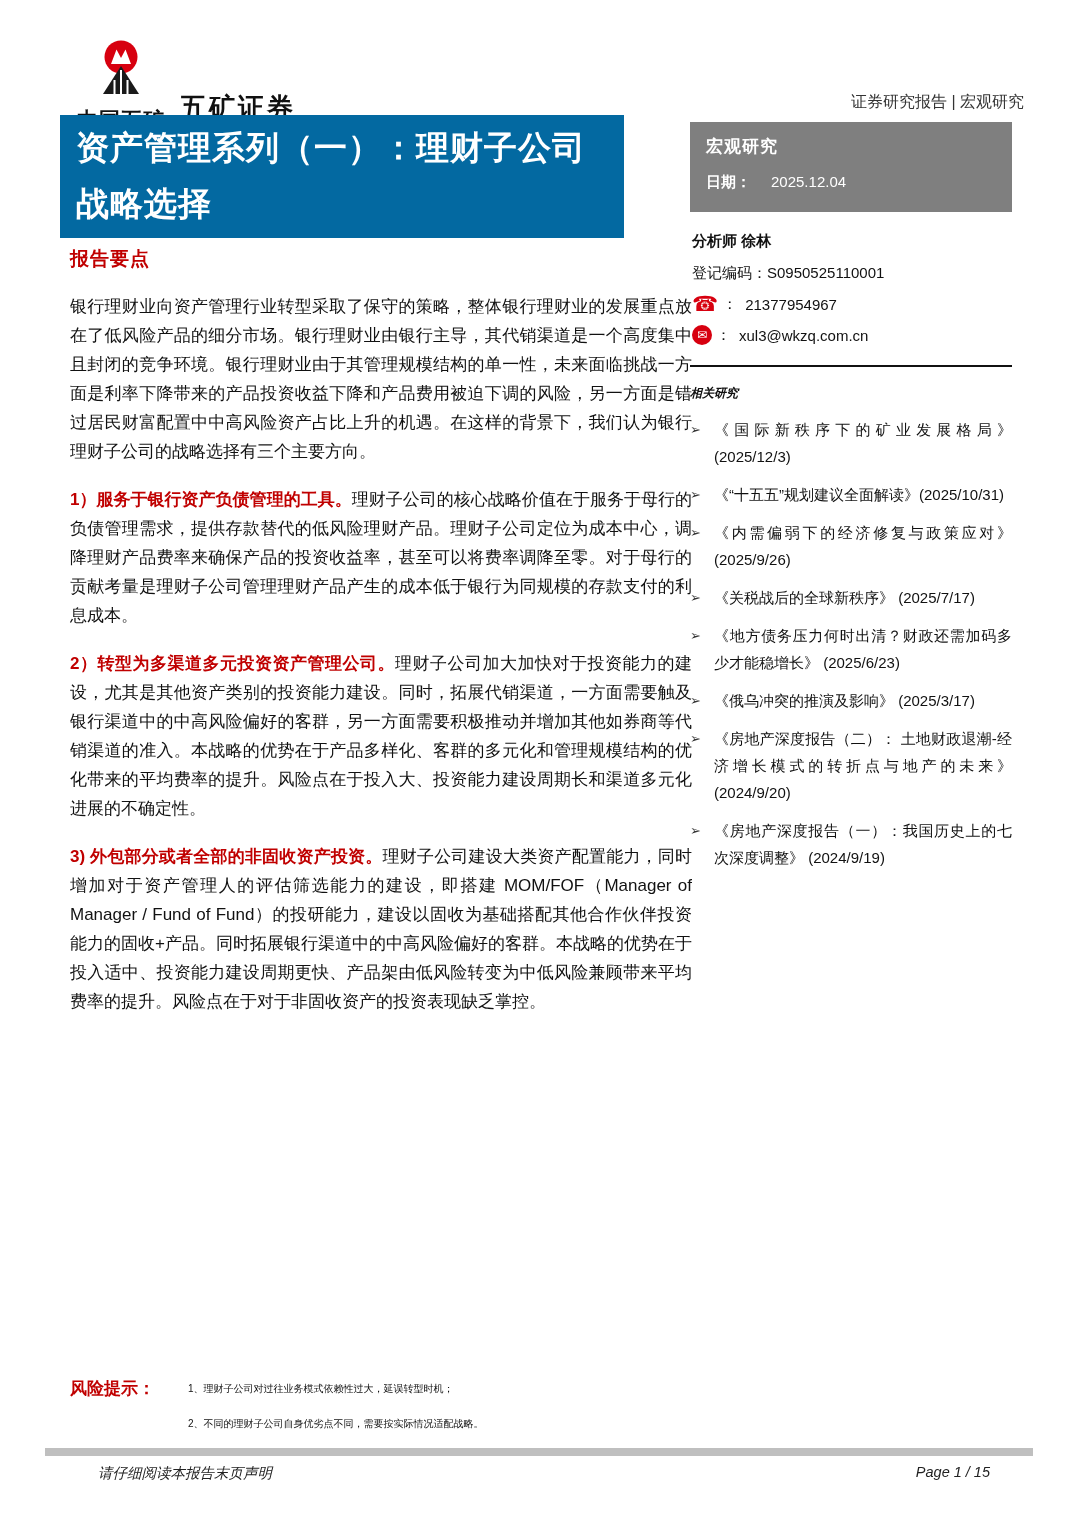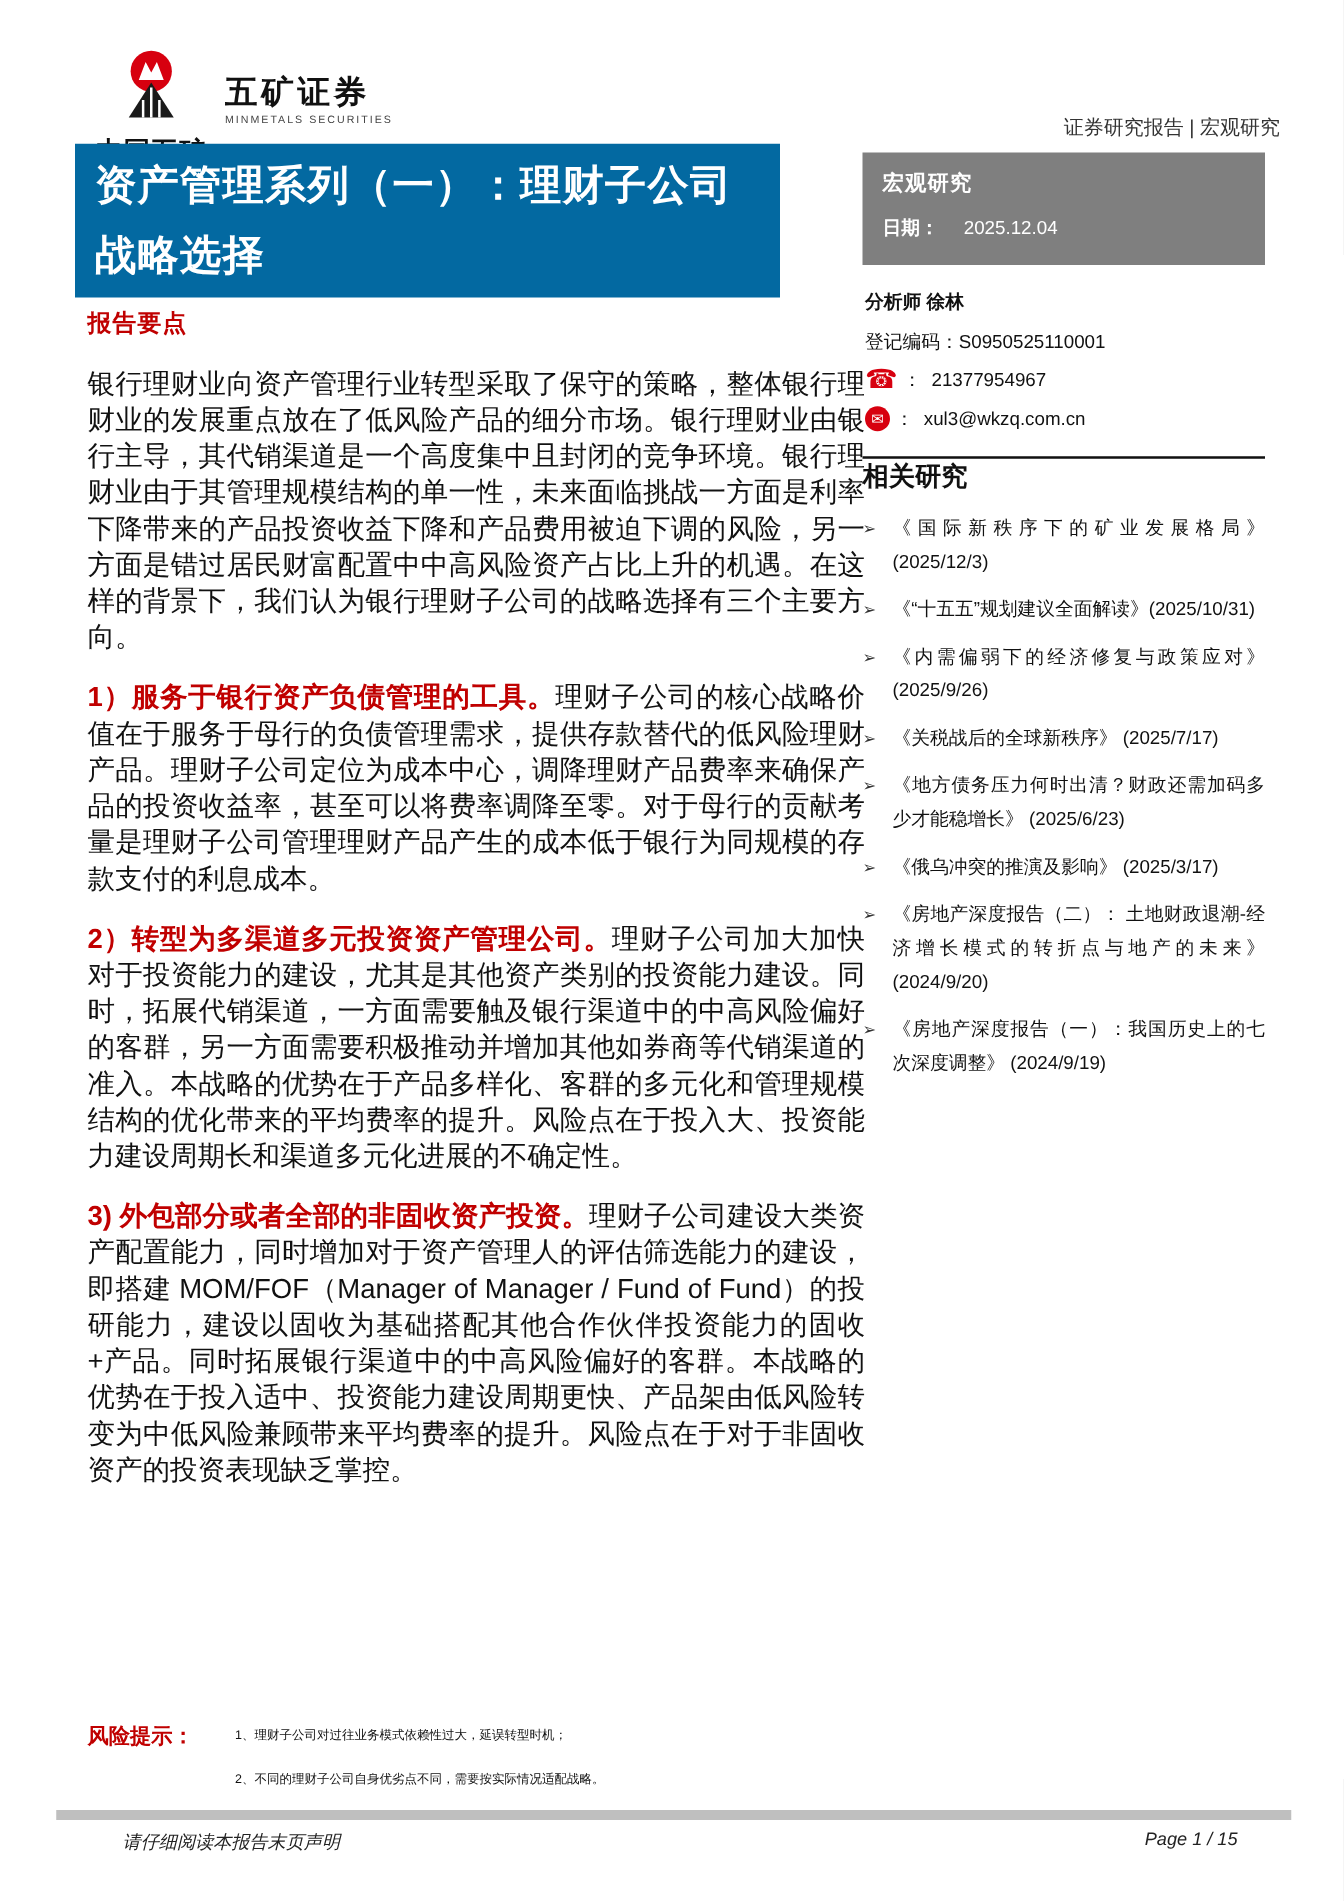--- a/index.html
+++ b/index.html
@@ -10,21 +10,21 @@
     margin:0 auto;
     font-family:"Liberation Sans","DejaVu Sans",sans-serif;
     color:#1a1a1a;
     overflow:hidden;
   }
   
   .logo{position:absolute;left:78px;top:40px;display:flex;align-items:flex-start;}
   .logo-left{display:flex;flex-direction:column;align-items:center;width:86px;}
   .logo-cn{font-size:21px;font-weight:bold;color:#111;letter-spacing:1px;margin-top:2px;white-space:nowrap;}
   .logo-right{margin-left:16px;margin-top:20px;}
-  .brand-cn{font-size:26px;font-weight:bold;color:#111;letter-spacing:3px;line-height:1;}
+  .brand-cn{font-size:26px;font-weight:bold;color:#111;letter-spacing:3px;line-height:1;margin-top:34px;}
   .brand-en{font-size:8.5px;color:#444;letter-spacing:1.6px;margin-top:4px;}
   .report-type{position:absolute;top:92px;right:51px;font-size:16px;color:#333;}
   
   .title-banner{
     position:absolute;left:60px;top:115px;width:564px;height:123px;
     background:#0369a1;color:#ffffff;font-weight:bold;
     font-size:33px;line-height:56px;letter-spacing:1px;
     padding:5px 16px 0 16px;box-sizing:border-box;
   }
   
@@ -38,31 +38,31 @@
   .info-row{display:flex;align-items:center;margin-top:11px;font-size:15px;color:#111;}
   .reg-row{margin-top:13px;font-size:15px;color:#111;}
   .phone-icon{color:#d7000f;font-size:21px;line-height:20px;margin-right:4px;}
   .mail-icon{
     width:20px;height:20px;border-radius:50%;background:#d7000f;color:#fff;
     display:flex;align-items:center;justify-content:center;
     font-size:12px;line-height:20px;margin-right:4px;
   }
   .contact-colon{margin-right:8px;}
   .divider{border:none;border-top:2px solid #111;margin:20px 0 0 0;}
-  .related-title{font-size:21px;font-weight:bold;color:#111;margin-top:0;}
+  .related-title{font-size:12px;font-weight:bold;color:#111;margin-top:18px;font-style:italic;}
   .related-list{list-style:none;margin:14px 0 0 0;padding:0;}
   .related-list li{
     position:relative;padding-left:24px;margin-bottom:11px;
     font-size:15px;line-height:27px;color:#111;text-align:justify;
   }
   .bullet{position:absolute;left:0;top:0;color:#333;font-size:13px;}
   
   .main{position:absolute;left:70px;top:246px;width:622px;}
   .section-title{font-size:19px;font-weight:bold;color:#c00000;letter-spacing:1px;margin:0 0 20px 0;}
-  .para{font-size:22px;line-height:29px;text-align:justify;margin:0 0 19px 0;color:#111;}
+  .para{font-size:17px;line-height:29px;text-align:justify;margin:0 0 19px 0;color:#111;}
   .lead{color:#c00000;font-weight:bold;}
   
   .risk{position:absolute;left:70px;top:1376px;width:640px;display:flex;}
   .risk-label{width:118px;flex:none;color:#c00000;font-weight:bold;font-size:17px;line-height:26px;}
   .risk-items{font-size:10px;color:#111;}
   .risk-items div{line-height:26px;margin-bottom:9px;}
   
   .footer-bar{position:absolute;left:45px;right:42px;top:1448px;height:8px;background:#bfbfbf;}
   .footer{
     position:absolute;left:60px;right:85px;top:1464px;

